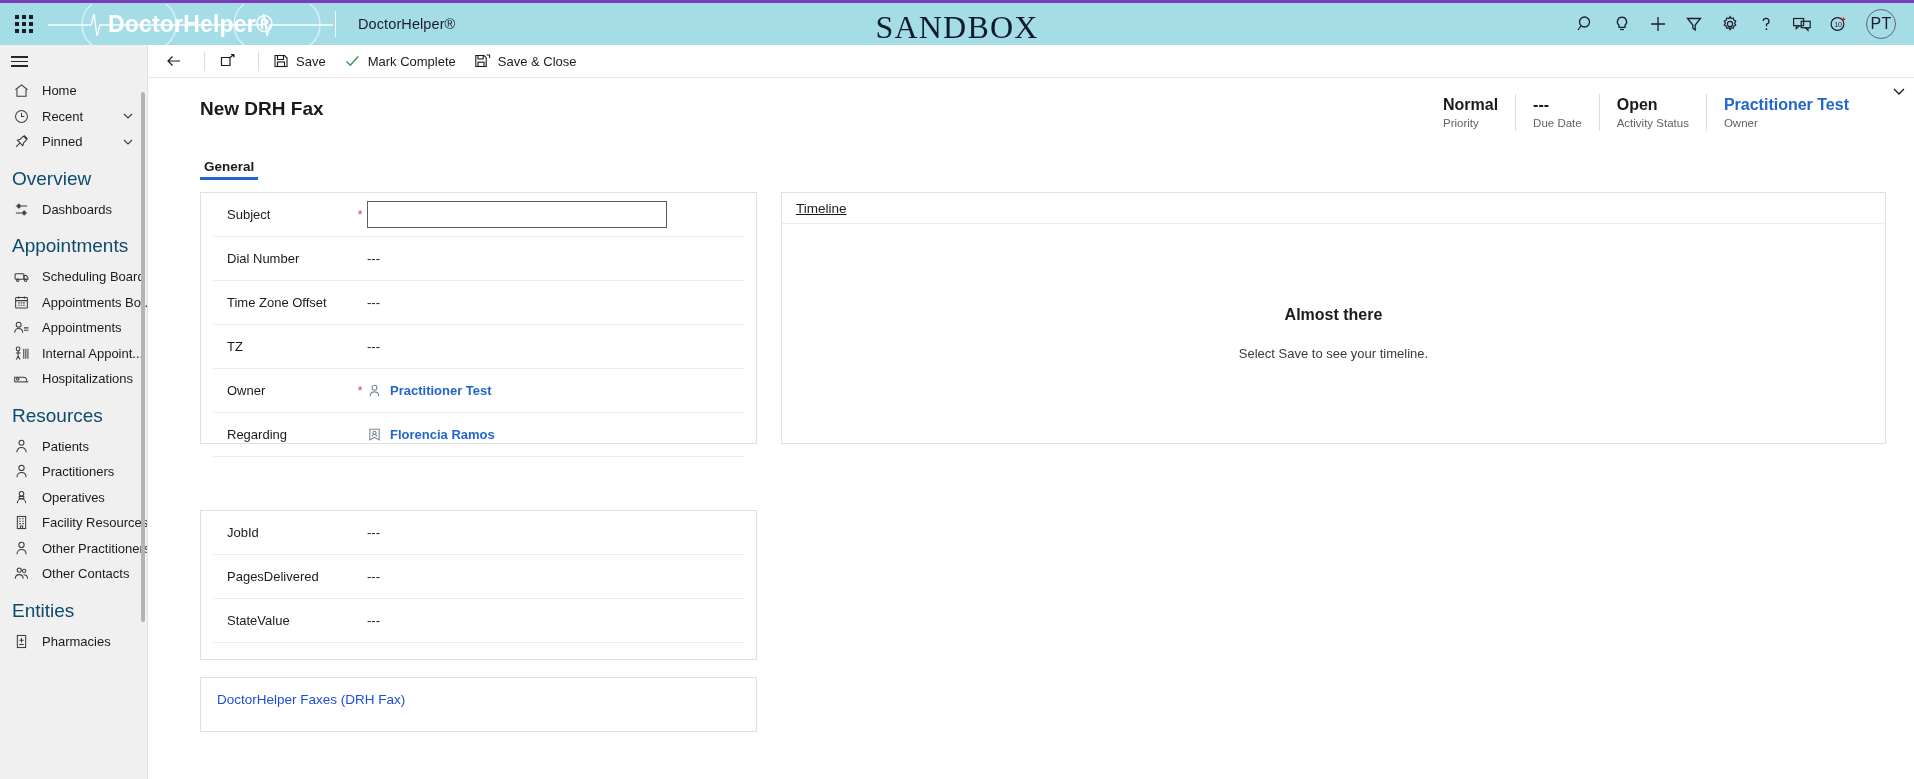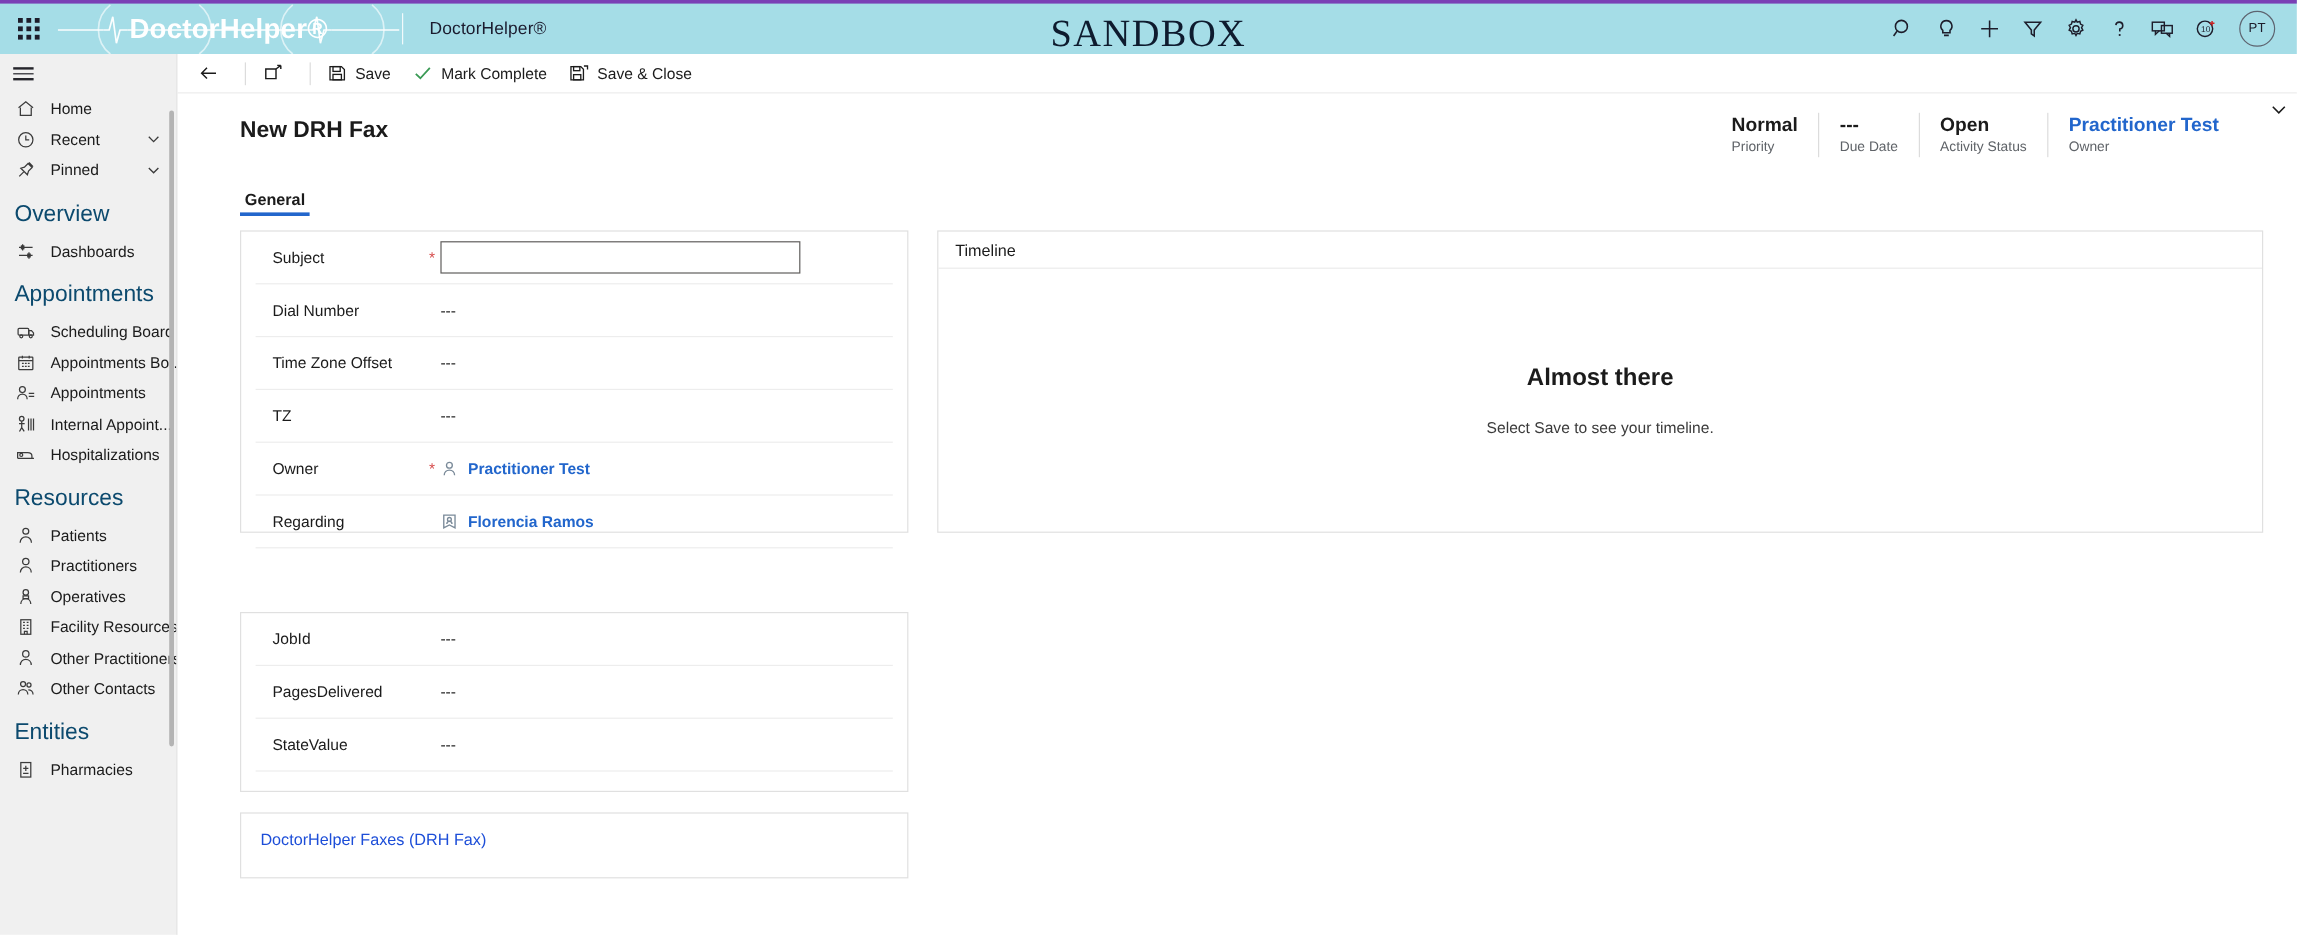--- a/index.html
+++ b/index.html
@@ -62,21 +62,21 @@
   }
   .tb-icon {
     width: 36px; height: 42px; display: flex;
     align-items: center; justify-content: center; cursor: pointer;
     position: relative;
   }
   .tb-icon svg { display: block; }
   #avatar-btn {
     width: 30px; height: 30px; border-radius: 50%;
     border: 1.4px solid #5d6470; color: #1d1d2b;
-    font-size: 11px; display: flex; align-items: center;
+    font-size: 16px; display: flex; align-items: center;
     justify-content: center; margin-left: 10px; margin-right: 6px;
     cursor: pointer; letter-spacing: .3px;
   }
   
   #sidebar {
     position: absolute; top: 45px; left: 0; width: 148px; height: 734px;
     background: #f0f0f0;
     border-right: 1px solid #e2e2e2;
     overflow: hidden;
   }
@@ -205,27 +205,27 @@
     font-size: 13.5px; color: #1d4ed8; padding: 14px 0 0 16px;
   }
   
   #timeline {
     position: absolute; left: 633px; top: 12px; width: 1105px; height: 252px;
     background: #ffffff; border: 1px solid #e0e0e0;
   }
   #timeline-head {
     height: 31px; display: flex; align-items: center;
     padding-left: 14px; border-bottom: 1px solid #ebebeb;
-    font-size: 13.5px; color: #1b1b1b;
+    font-size: 13.5px; color: #1b1b1b; text-decoration: underline;
   }
   #timeline-body {
     height: 219px; display: flex; flex-direction: column;
     align-items: center; justify-content: center;
   }
-  #tl-title { font-size: 20px; font-weight: bold; color: #1b1b1b; margin-bottom: 22px; }
+  #tl-title { font-size: 16px; font-weight: bold; color: #1b1b1b; margin-bottom: 22px; }
   #tl-sub { font-size: 13px; color: #3b3b3b; }
 </style>
 </head>
 <body>
 
 <div id="topbar">
 
   <div id="waffle">
     <div class="waffle-grid">
         <i></i>

